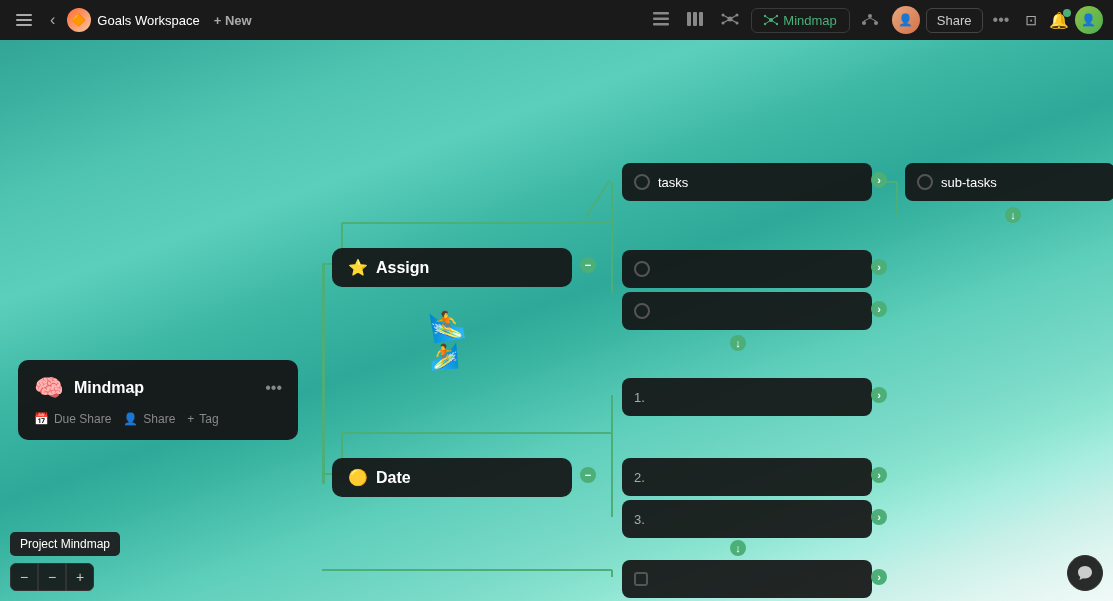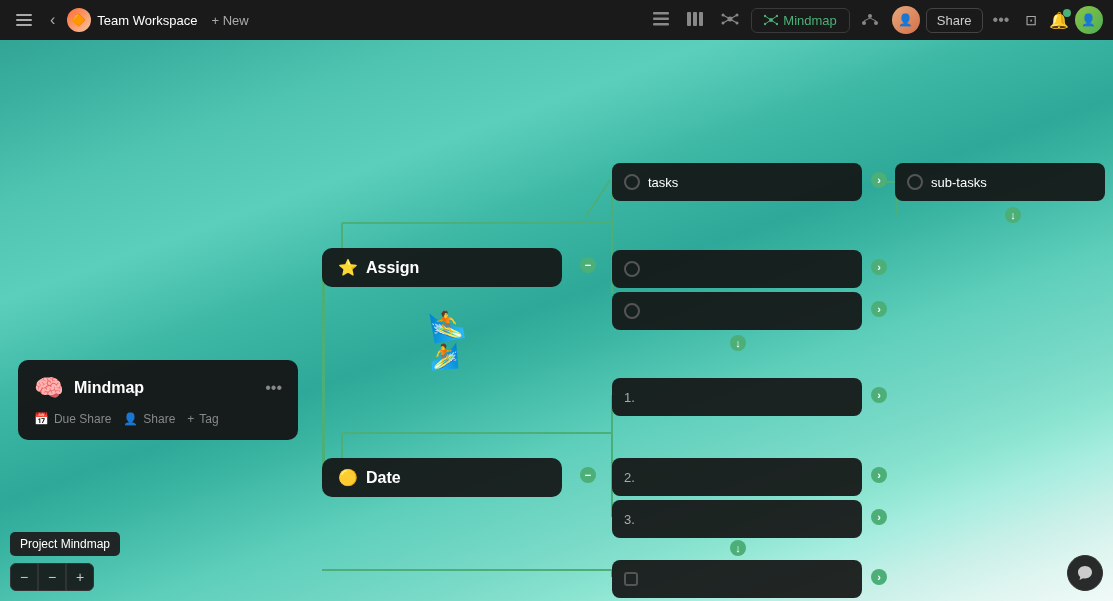--- a/index.html
+++ b/index.html
@@ -90,20 +90,21 @@
       background: none;
       border: none;
       color: #aaa;
       cursor: pointer;
       font-size: 13px;
       padding: 4px 8px;
       border-radius: 4px;
       display: flex;
       align-items: center;
       gap: 3px;
+      font-weight: bold;
     }
     .navbar-center {
       display: flex;
       align-items: center;
       gap: 6px;
     }
     .view-btn {
       background: none;
       border: none;
       color: #888;
@@ -182,20 +183,21 @@
     
     .node {
       position: absolute;
       border-radius: 8px;
       background: rgba(20, 20, 20, 0.92);
       color: #fff;
       display: flex;
       align-items: center;
       cursor: pointer;
       z-index: 10;
+      margin-left: 10px;
     }
     .node-main {
       width: 240px;
       padding: 10px 16px;
       font-size: 16px;
       font-weight: 600;
       border-radius: 10px;
     }
     .node-child {
       width: 250px;
@@ -352,21 +354,21 @@
       <svg width="16" height="12" viewBox="0 0 16 12" fill="#aaa">
         <rect y="0" width="16" height="2" rx="1"></rect>
         <rect y="5" width="16" height="2" rx="1"></rect>
         <rect y="10" width="16" height="2" rx="1"></rect>
       </svg>
     </button>
     <button class="nav-icon-btn" style="font-size:16px;color:#aaa;">‹</button>
     <div class="workspace-logo">
       <span style="font-size:12px;">🔶</span>
     </div>
-    <span class="workspace-title">Team Workspace</span>
+    <span class="workspace-title">Goals Workspace</span>
     <button class="new-btn">
       <span>+ New</span>
     </button>
   </div>
   <div class="navbar-center">
     <button class="view-btn" title="List view">
       <svg width="16" height="14" viewBox="0 0 16 14" fill="#888">
         <rect y="0" width="16" height="2.5" rx="1"></rect>
         <rect y="5.5" width="16" height="2.5" rx="1"></rect>
         <rect y="11" width="16" height="2.5" rx="1"></rect>

